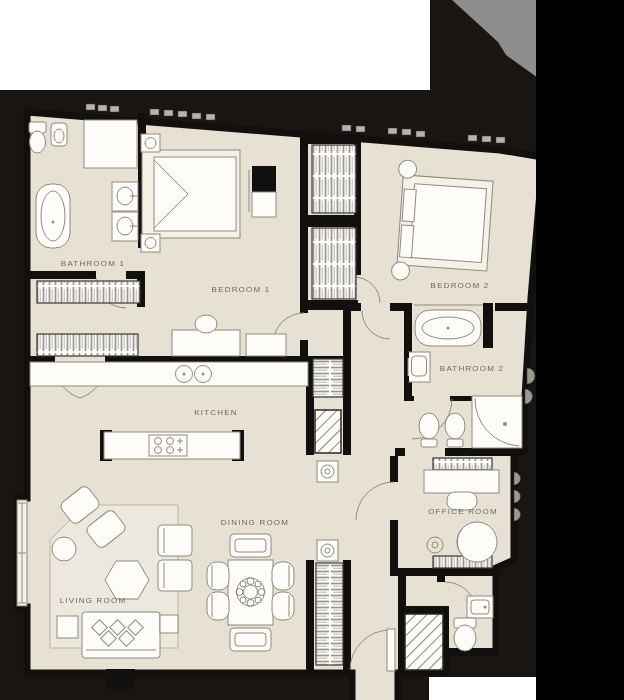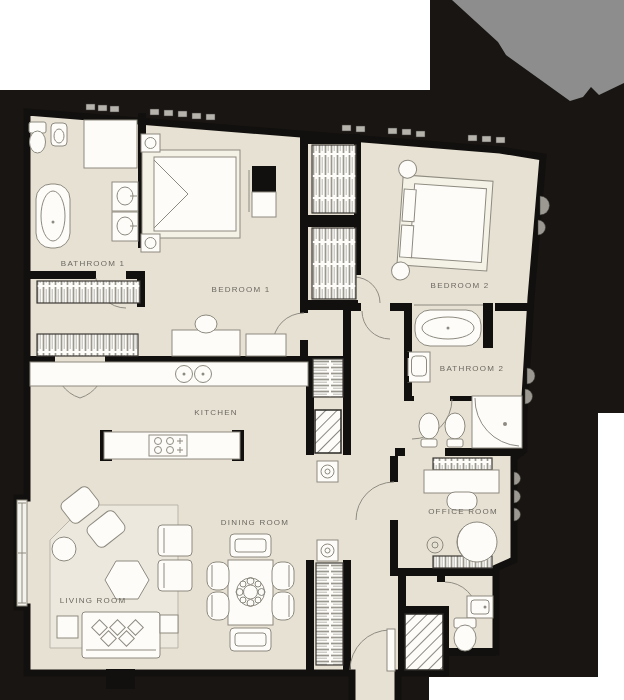--- a/index.html
+++ b/index.html
@@ -1,21 +1,21 @@
 <!DOCTYPE html>
 <html style="--background: #181512; --mask-white: #ffffff; --building-gray: #8d8d8d; --wall: #12100e; --floor: #e7e1d3; --rug: #ece8dd; --furn: #fdfcf9; --furn-stroke: #8d8a7f; --stripe: #9a978e; --label: #6b6861; --tick: #b5b3ac;"><head>
 <meta charset="utf-8">
 <style>
   :root{
     --background:#181512; --mask-white:#ffffff; --building-gray:#8d8d8d;
     --wall:#12100e; --floor:#e7e1d3; --rug:#ece8dd; --furn:#fdfcf9;
     --furn-stroke:#8d8a7f; --stripe:#9a978e; --label:#6b6861; --tick:#b5b3ac;
   }
   html,body{margin:0;padding:0;background:#000;}
-  .stage{width:624px;height:700px;position:relative;background:var(--background);overflow:hidden;}
+  .stage{width:536px;height:700px;position:relative;background:var(--background);overflow:hidden;}
   svg{display:block;}
   .wall{fill:var(--wall);}
   .furn{fill:var(--furn);stroke:var(--furn-stroke);stroke-width:1;}
   .furncream{fill:#f4f1e7;stroke:var(--furn-stroke);stroke-width:1;}
   .line{fill:none;stroke:var(--furn-stroke);stroke-width:1;}
   .door{fill:none;stroke:#8f8c82;stroke-width:1;}
   .striped{stroke:#3c3a36;stroke-width:1.2;}
   .hatchbox{stroke:#2a2824;stroke-width:1.5;}
   .roomlabel{fill:var(--label);font-family:"Liberation Sans",sans-serif;font-size:8px;
              letter-spacing:1.2px;text-anchor:middle;}

